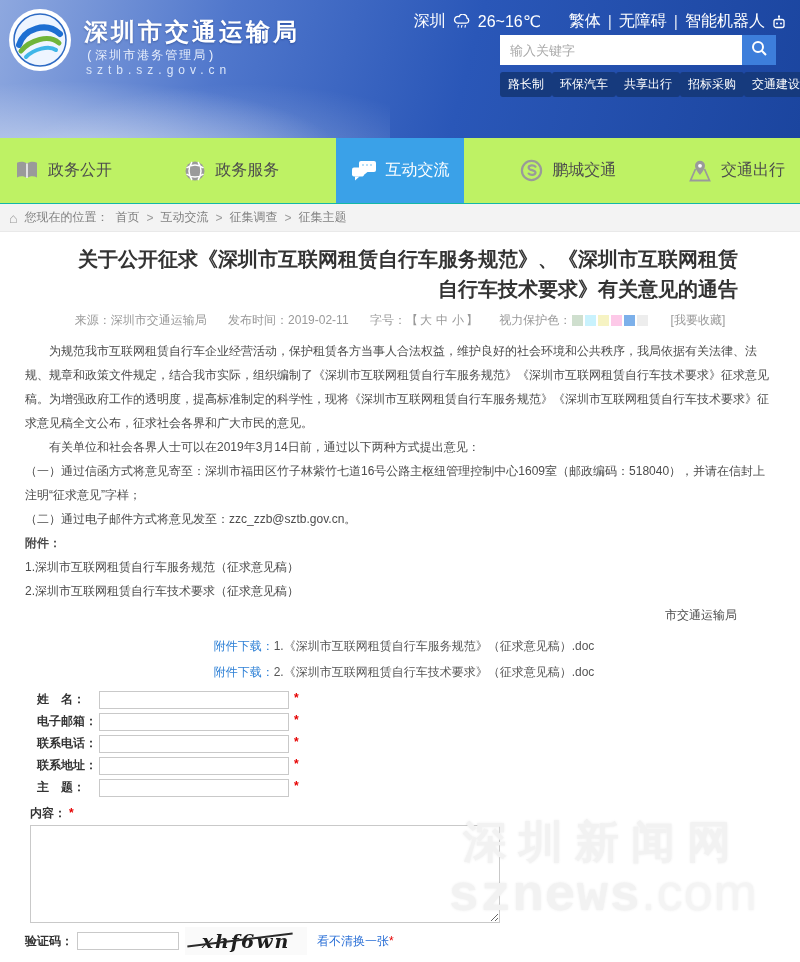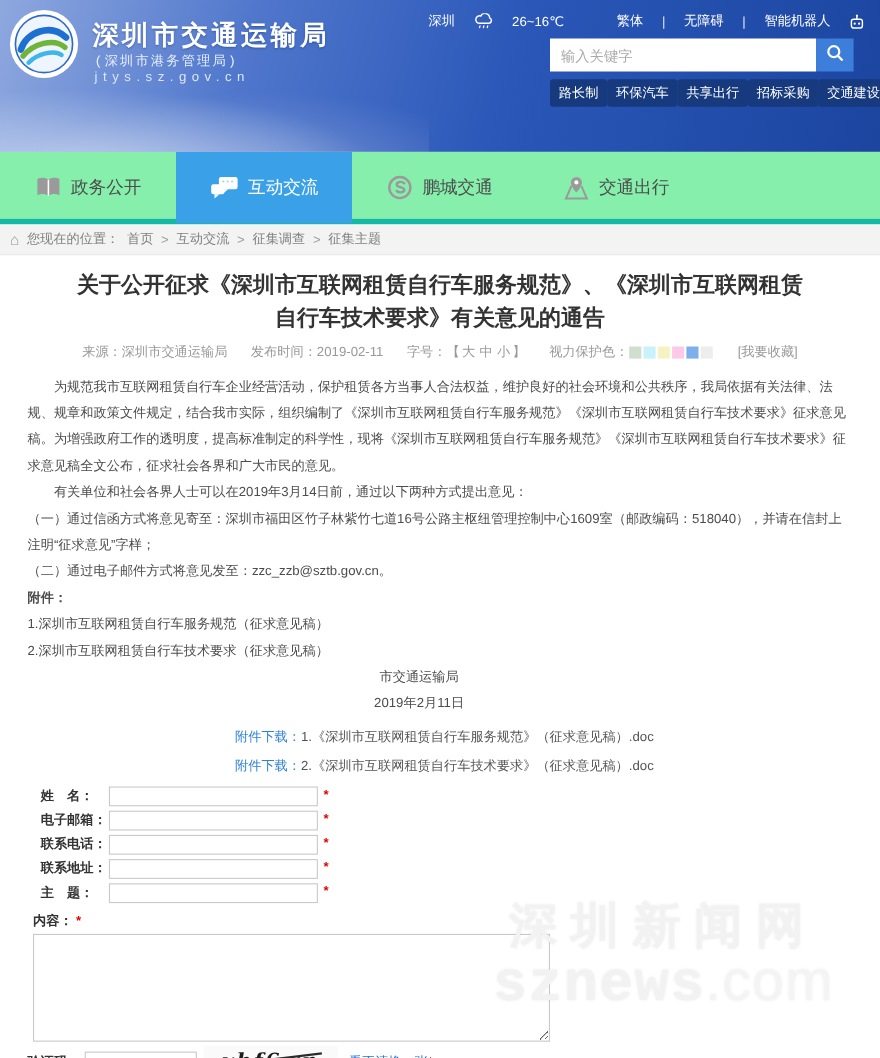--- a/index.html
+++ b/index.html
@@ -22,68 +22,68 @@
       radial-gradient(ellipse at 65% 95%, rgba(255,255,255,.30), rgba(255,255,255,0) 60%);
   }
   .logo { position:absolute; left:8px; top:8px; width:64px; height:64px; }
   .site-title {
     position:absolute; left:84px; top:16px; color:#fff; font-size:24px; font-weight:bold;
     letter-spacing:3px; text-shadow:0 1px 2px rgba(0,30,90,.35);
   }
   .site-sub  { position:absolute; left:86px; top:47px; color:#e8effc; font-size:12px; letter-spacing:2px;font-family:Liberation Mono, monospace; }
   .site-url  { position:absolute; left:86px; top:63px; color:#dbe6f9; font-size:12px; letter-spacing:5px; }
 
-  .topbar { position:absolute; right:14px; top:11px; display:flex; align-items:center; gap:17px;
-            color:#fff; font-size:12px; }
+  .topbar { position:absolute; right:14px; top:11px; display:flex; align-items:center; gap:7px;
+            color:#fff; font-size:16px; }
   .topbar a { color:#fff; text-decoration:none; cursor:pointer; }
   .tb-gap { width:14px; }
   .vsep::after { content:"|"; color:rgba(255,255,255,.85); }
   .tb-ic { display:inline-flex; align-items:center; }
 
   .searchrow { position:absolute; left:500px; top:35px; width:276px; height:30px; display:flex; }
   .search-input { flex:1; border:none; outline:none; padding:0 10px; font-size:13px; color:#333; }
   .search-input::placeholder { color:#a9a9a9; }
   .search-btn { width:34px; height:30px; border:none; background:#3d7edb; cursor:pointer;
                 display:flex; align-items:center; justify-content:center; }
 
   .quicklinks { position:absolute; left:500px; top:72px; width:276px; display:flex; justify-content:space-between; }
   .qlink { background:#163a7d; color:#fff; font-size:12px; padding:4px 8px; border-radius:3px;
            text-decoration:none; cursor:pointer; white-space:nowrap; }
 
   
-  .mainnav { display:flex; height:66px; background:#86efac; border-bottom:5px solid #14b8a6; }
+  .mainnav { display:flex; height:66px; background:#bef264; border-bottom:1px solid #14b8a6;gap:41px; }
   .tab { width:160px; height:65px; display:flex; align-items:center; justify-content:center; gap:9px;
          font-size:16px; color:#4d4d4d; cursor:pointer; }
   .tab .ticon { color:#9a9a9a; display:inline-flex; }
   .tab.active { color:#fff; }
   .tab.active .ticon { color:#fff; }
 
   
   .breadcrumb { height:28px; background:#f3f3f3; display:flex; align-items:center; gap:7px;
                 padding:0 9px; font-size:12px; color:#808080; border-bottom:1px solid #e9e9e9; }
   .home-ic { font-size:14px; color:#9a9a9a; line-height:1; }
   .crumb { color:#808080; text-decoration:none; cursor:pointer; }
   .crumb-sep::after { content:">"; color:#9a9a9a; }
 
   
   .article { }
-  .art-title { font-size:20px; font-weight:bold; color:#333; text-align:center;
+  .art-title { font-size:20px; font-weight:bold; color:#333; text-align:right;
                line-height:30px; margin:12px 62px 8px; }
   .meta { text-align:center; font-size:12px; color:#999; margin-bottom:10px; }
   .meta > span { margin:0 9px; }
   .meta .mlbl { margin:0; }
   .fsz { cursor:pointer; margin:0 2px; }
   .swatch { display:inline-block; width:11px; height:11px; margin:0 1px; vertical-align:-2px; cursor:pointer; }
   .fav { color:#999; cursor:pointer; }
 
   .body-text { padding:0 25px; }
   .body-text p { margin:0; font-size:12px; line-height:24px; color:#4c4c4c; }
   .ind { text-indent:2em; }
   .bold { font-weight:bold; }
-  .signoff { text-align:center; padding-right:38px; }
+  .signoff { text-align:right; padding-right:38px; }
 
   .attachments { margin-top:6px; padding-left:8px; }
   .attach { font-size:12px; line-height:26px; color:#555; cursor:pointer;text-align:center; }
   .attach .albl { color:#2f81d6; }
 
   
   .cform { margin-top:6px; padding-left:25px; font-size:12px; color:#333; }
   .frow { display:flex; align-items:flex-start; height:21px; margin:1px 0; padding-left:12px; }
   .flabel { width:62px; font-weight:bold; color:#333; }
   .finput { width:190px; height:18px; border:1px solid #c9c9c9; padding:1px 4px; font-size:12px; outline:none; }
@@ -120,21 +120,21 @@
   <header class="banner">
     <svg class="logo" viewBox="0 0 64 64">
       <circle cx="32" cy="32" r="31" fill="#ffffff"></circle>
       <circle cx="32" cy="32" r="26" fill="#eef5ff" stroke="#2e6bc4" stroke-width="1.5"></circle>
       <path d="M11 37 C16 21 38 13 52 26" stroke="#1d6fd2" stroke-width="6" fill="none" stroke-linecap="round"></path>
       <path d="M13 43 C22 32 41 26 51 35" stroke="#6fb53a" stroke-width="5" fill="none" stroke-linecap="round"></path>
       <path d="M18 49 C26 41 41 37 48 42" stroke="#3fb6e8" stroke-width="4" fill="none" stroke-linecap="round"></path>
     </svg>
     <div class="site-title">深圳市交通运输局</div>
     <div class="site-sub">(深圳市港务管理局)</div>
-    <div class="site-url">jtys.sz.gov.cn</div>
+    <div class="site-url">sztb.sz.gov.cn</div>
 
     <div class="topbar">
       <span>深圳</span>
       <span class="tb-ic">
         <svg width="18" height="15" viewBox="0 0 18 15">
           <path d="M5.2 9.2 a3.4 3.4 0 1 1 .9-6.6 a4.2 4.2 0 0 1 8 1.6 a2.6 2.6 0 0 1-.8 5 z" fill="none" stroke="#fff" stroke-width="1.3"></path>
           <line x1="5.5" y1="11" x2="4.9" y2="13.6" stroke="#fff" stroke-width="1.1"></line>
           <line x1="9" y1="11" x2="8.4" y2="13.6" stroke="#fff" stroke-width="1.1"></line>
           <line x1="12.5" y1="11" x2="11.9" y2="13.6" stroke="#fff" stroke-width="1.1"></line>
         </svg>
@@ -181,20 +181,29 @@
   <nav class="mainnav">
     <div class="tab">
       <span class="ticon">
         <svg width="24" height="21" viewBox="0 0 24 21">
           <path d="M12 3.5 C9 1.2 5 1.2 2 2.8 V17.5 C5 15.9 9 15.9 12 18 C15 15.9 19 15.9 22 17.5 V2.8 C19 1.2 15 1.2 12 3.5 Z" fill="currentColor"></path>
           <line x1="12" y1="3.5" x2="12" y2="18" stroke="#fff" stroke-width="1.4"></line>
         </svg>
       </span>
       <span>政务公开</span>
     </div>
+    <div class="tab">
+      <span class="ticon">
+        <svg width="22" height="22" viewBox="0 0 22 22">
+          <circle cx="11" cy="11" r="9.5" fill="currentColor"></circle>
+          <path d="M2.5 8 C7.5 4 14.5 4 19.5 8 M2.5 14 C7.5 18 14.5 18 19.5 14 M8 2 C4 7.5 4 14.5 8 20 M14 2 C18 7.5 18 14.5 14 20" stroke="#fff" stroke-width="1.5" fill="none"></path>
+        </svg>
+      </span>
+      <span>政务服务</span>
+    </div>
     <div class="tab active" style="background-color: rgb(58, 161, 232);">
       <span class="ticon">
         <svg width="26" height="22" viewBox="0 0 26 22">
           <rect x="8" y="1" width="17" height="11" rx="2" fill="currentColor"></rect>
           <path d="M11 12 v4.5 l5.5 -4.5 z" fill="currentColor"></path>
           <rect x="1" y="7.5" width="12" height="9" rx="2" fill="currentColor"></rect>
           <path d="M4 16.5 v4 l4.5 -4 z" fill="currentColor"></path>
           <circle cx="12" cy="5" r="1" fill="#9ed4f7"></circle>
           <circle cx="16" cy="5" r="1" fill="#9ed4f7"></circle>
           <circle cx="20" cy="5" r="1" fill="#9ed4f7"></circle>
@@ -248,21 +257,20 @@
 
     <div class="body-text">
       <p class="ind">为规范我市互联网租赁自行车企业经营活动，保护租赁各方当事人合法权益，维护良好的社会环境和公共秩序，我局依据有关法律、法规、规章和政策文件规定，结合我市实际，组织编制了《深圳市互联网租赁自行车服务规范》《深圳市互联网租赁自行车技术要求》征求意见稿。为增强政府工作的透明度，提高标准制定的科学性，现将《深圳市互联网租赁自行车服务规范》《深圳市互联网租赁自行车技术要求》征求意见稿全文公布，征求社会各界和广大市民的意见。</p>
       <p class="ind">有关单位和社会各界人士可以在2019年3月14日前，通过以下两种方式提出意见：</p>
       <p>（一）通过信函方式将意见寄至：深圳市福田区竹子林紫竹七道16号公路主枢纽管理控制中心1609室（邮政编码：518040），并请在信封上注明“征求意见”字样；</p>
       <p>（二）通过电子邮件方式将意见发至：zzc_zzb@sztb.gov.cn。</p>
       <p class="bold">附件：</p>
       <p>1.深圳市互联网租赁自行车服务规范（征求意见稿）</p>
       <p>2.深圳市互联网租赁自行车技术要求（征求意见稿）</p>
       <p class="signoff">市交通运输局</p>
-      <p class="signoff">2019年2月11日</p>
     </div>
 
     <div class="attachments">
       <div class="attach"><span class="albl">附件下载：</span><span>1.《深圳市互联网租赁自行车服务规范》（征求意见稿）.doc</span></div>
       <div class="attach"><span class="albl">附件下载：</span><span>2.《深圳市互联网租赁自行车技术要求》（征求意见稿）.doc</span></div>
     </div>
 
     <form class="cform">
       <div class="frow">
         <span class="flabel">姓　名：</span>

